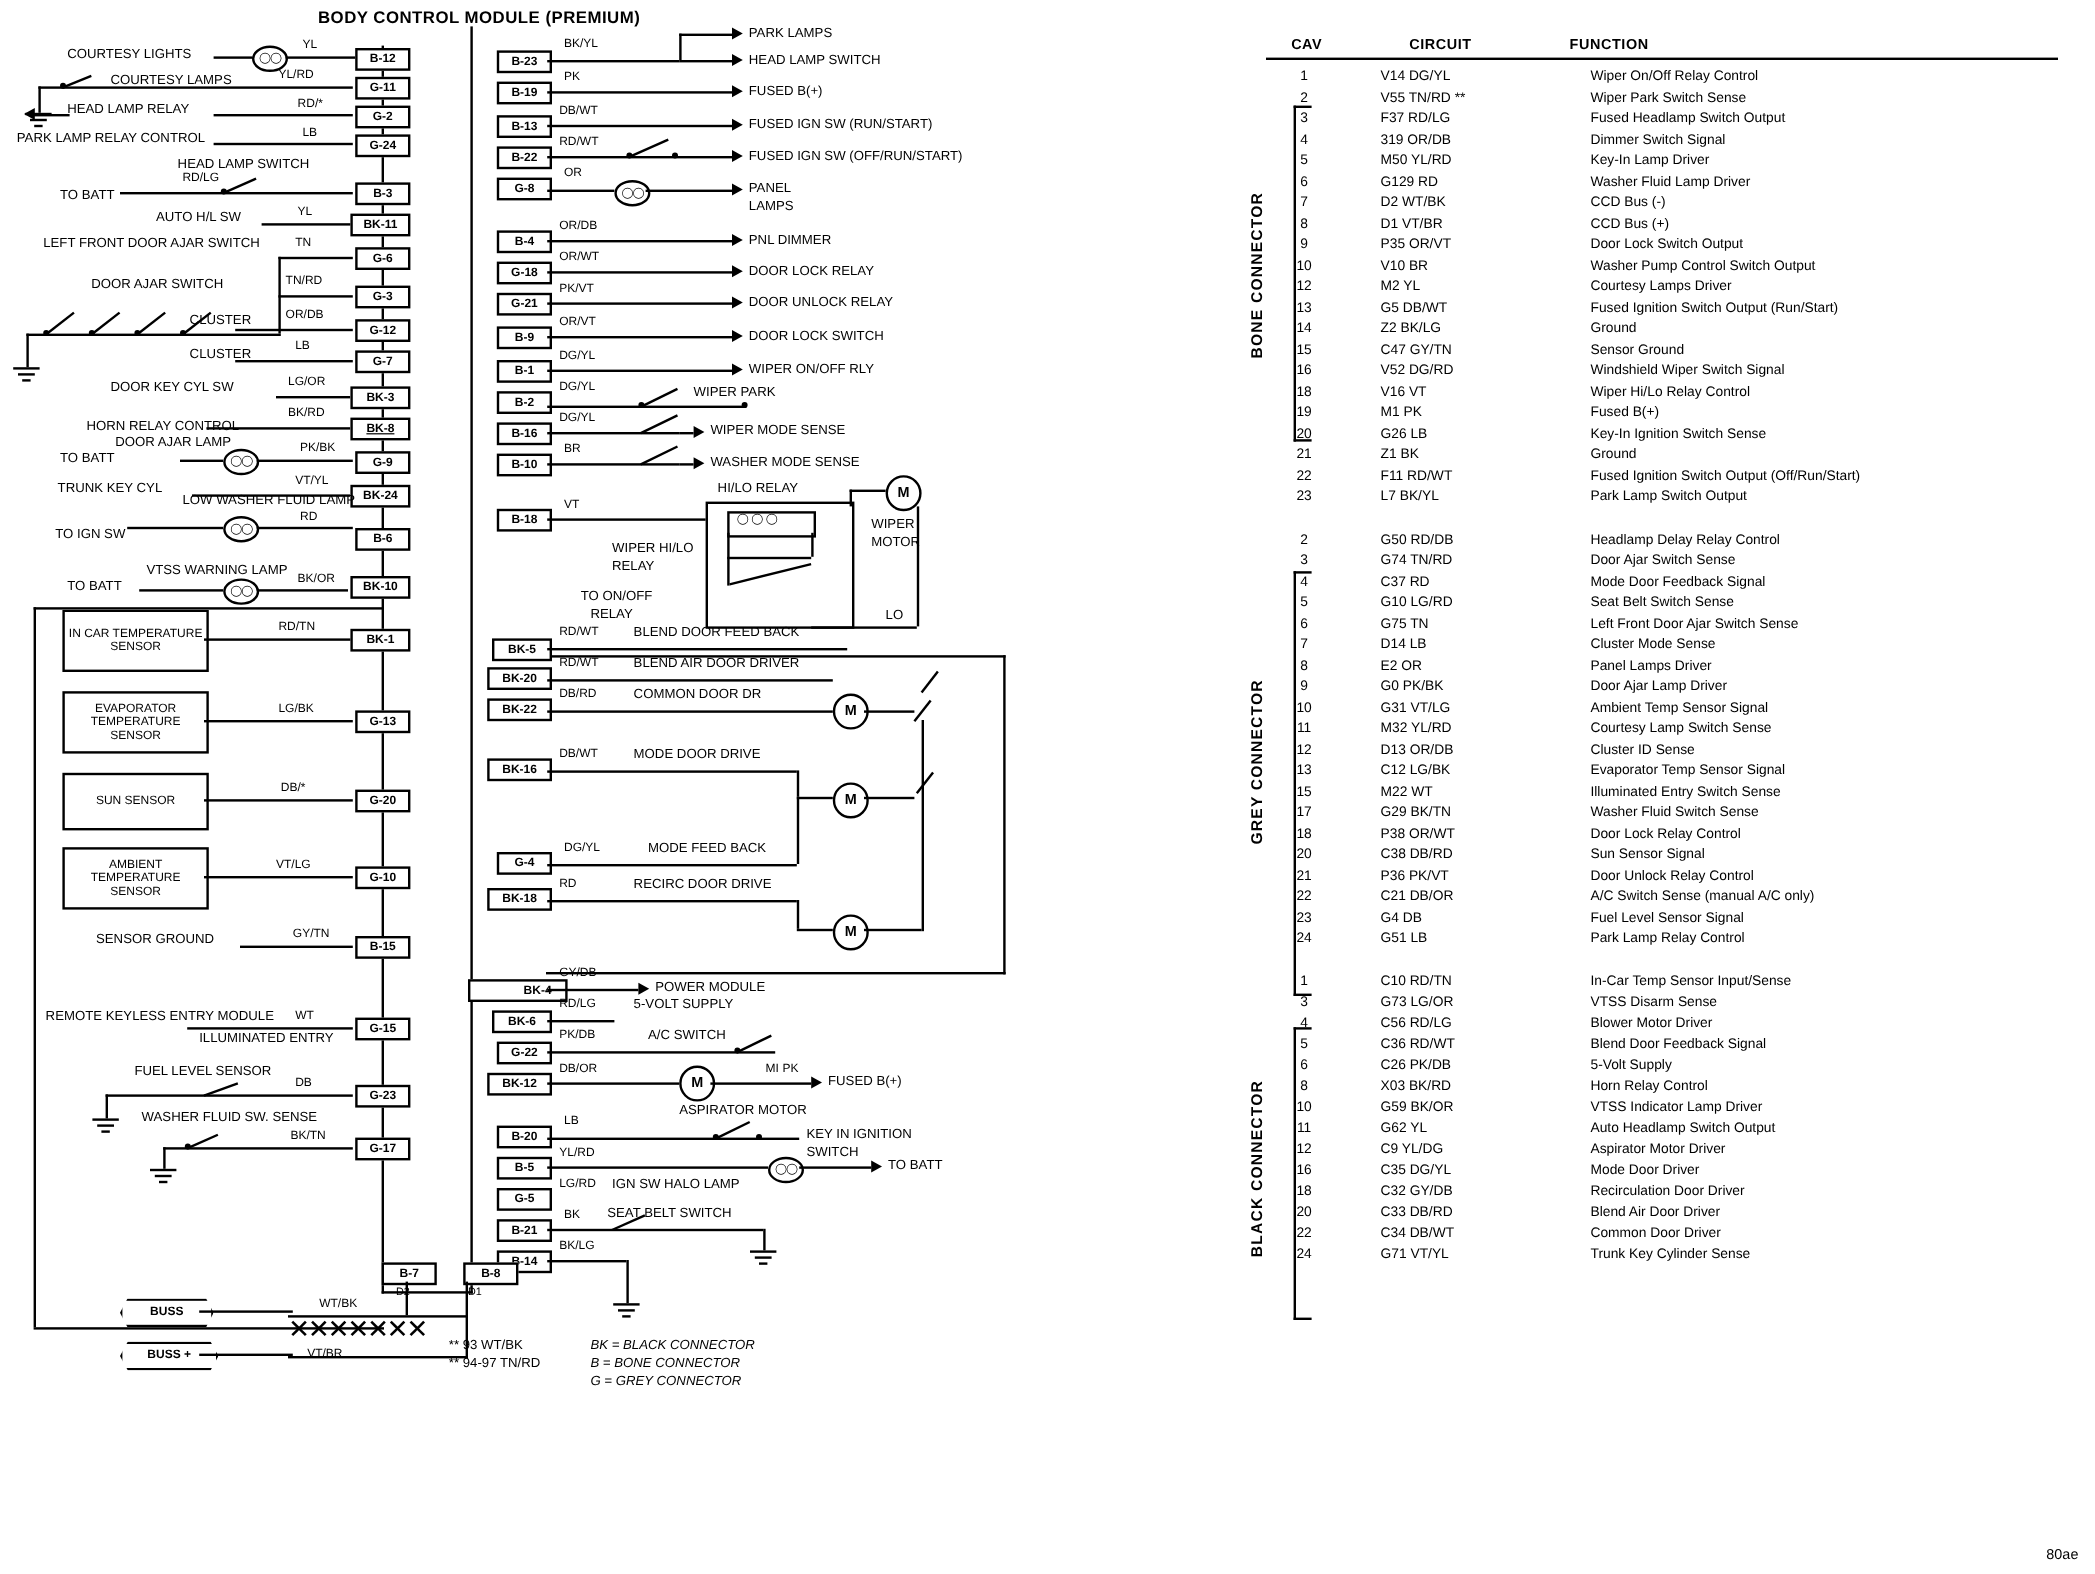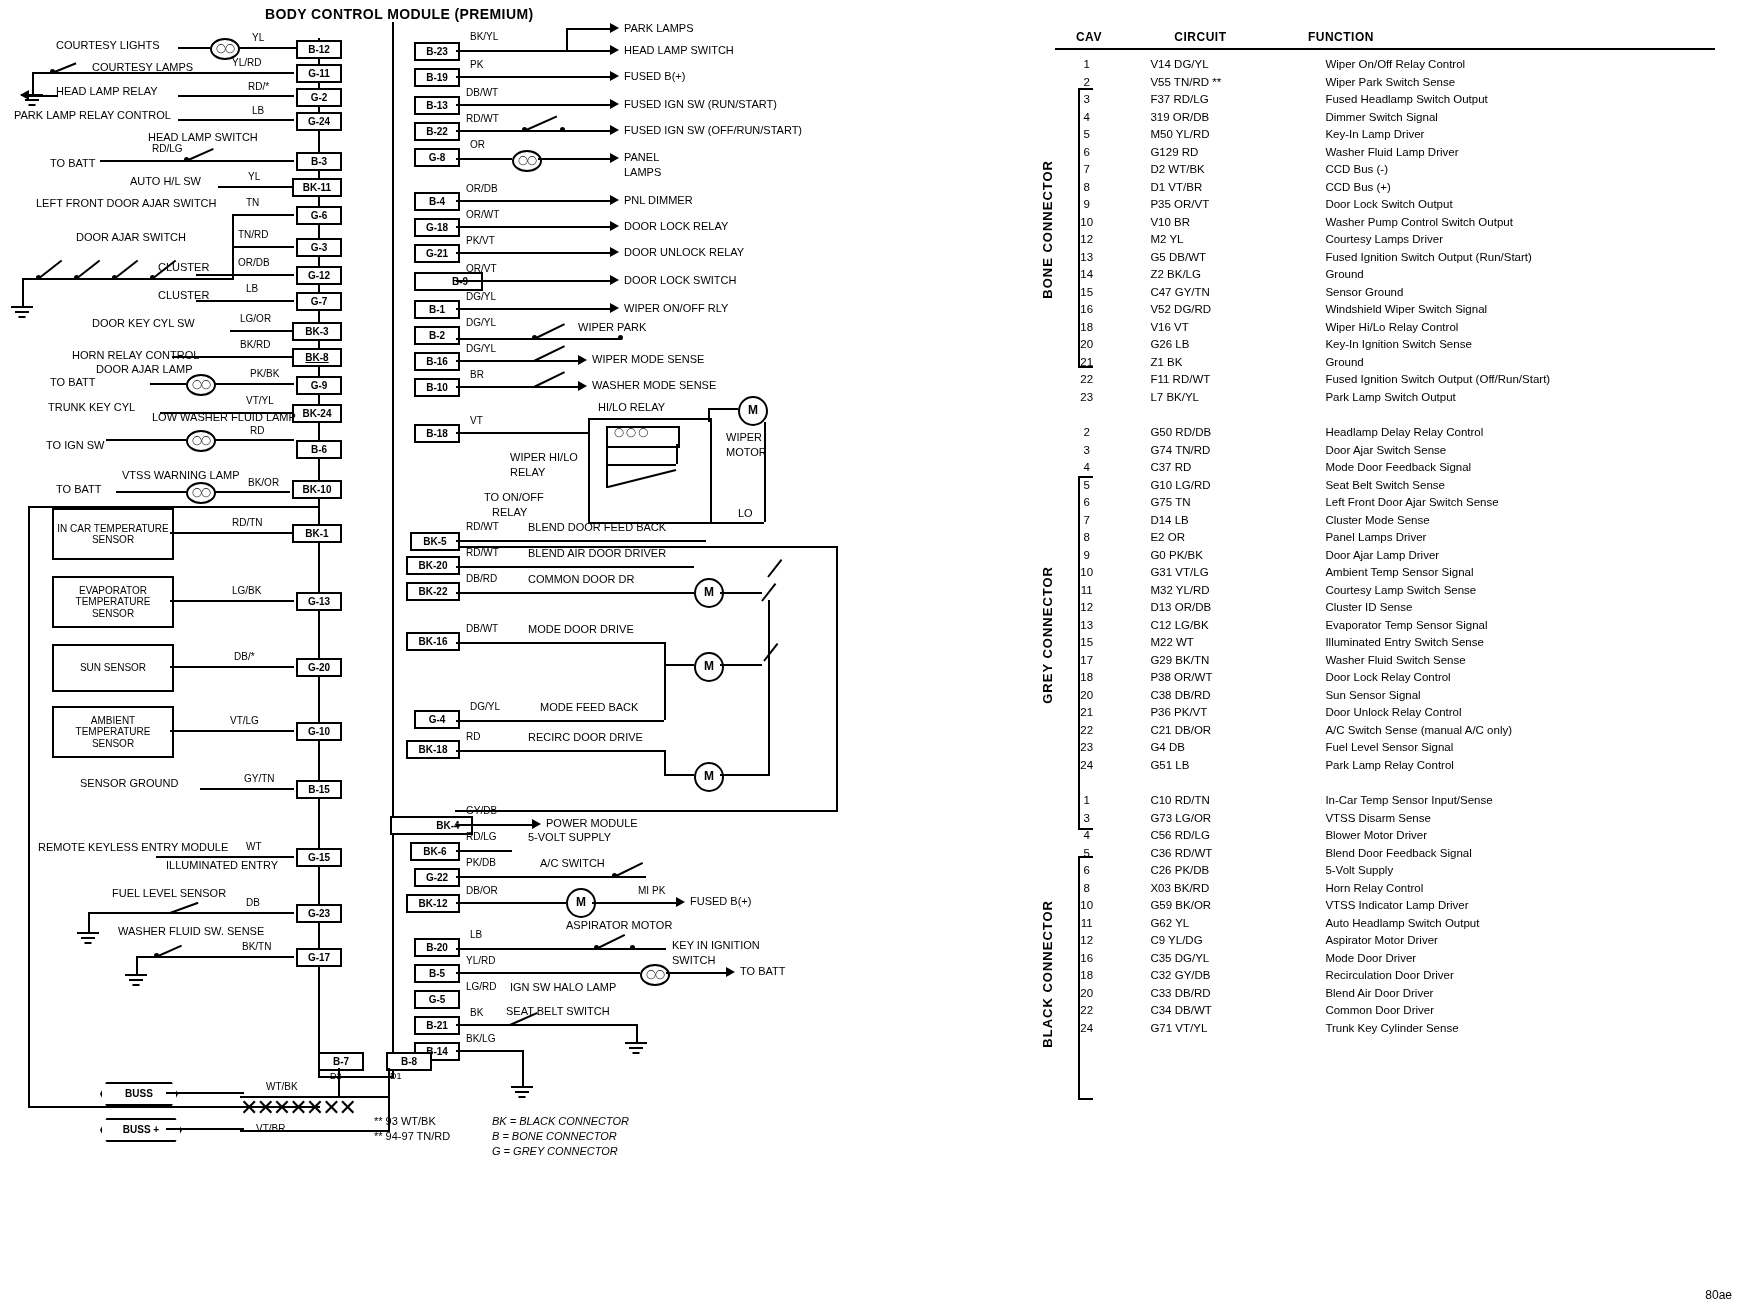--- a/index.html
+++ b/index.html
@@ -333,21 +333,21 @@
 <div class="hline thin" style="left:456px; top:226px; width:154px;"></div>
 <div class="arr" style="left:610px; top:221px;"></div>
 <div class="txt" style="left:624px; top:221px;">DOOR LOCK RELAY</div>
 
 <div class="pin" style="left:414px; top:244px; width:42px;">G-21</div>
 <div class="txt sm" style="left:466px; top:236px;">PK/VT</div>
 <div class="hline thin" style="left:456px; top:252px; width:154px;"></div>
 <div class="arr" style="left:610px; top:247px;"></div>
 <div class="txt" style="left:624px; top:247px;">DOOR UNLOCK RELAY</div>
 
-<div class="pin" style="left:414px; top:272px; width:42px;padding-left:23px;">B-9</div>
+<div class="pin" style="left:414px; top:272px; width:42px;">B-9</div>
 <div class="txt sm" style="left:466px; top:264px;">OR/VT</div>
 <div class="hline thin" style="left:456px; top:280px; width:154px;"></div>
 <div class="arr" style="left:610px; top:275px;"></div>
 <div class="txt" style="left:624px; top:275px;">DOOR LOCK SWITCH</div>
 
 <div class="pin" style="left:414px; top:300px; width:42px;">B-1</div>
 <div class="txt sm" style="left:466px; top:292px;">DG/YL</div>
 <div class="hline thin" style="left:456px; top:308px; width:154px;"></div>
 <div class="arr" style="left:610px; top:303px;"></div>
 <div class="txt" style="left:624px; top:303px;">WIPER ON/OFF RLY</div>
@@ -630,20 +630,25 @@
           <span>16</span>
           <span>V52 DG/RD</span>
           <span>Windshield Wiper Switch Signal</span>
         </div>
         <div class="row">
           <span>18</span>
           <span>V16 VT</span>
           <span>Wiper Hi/Lo Relay Control</span>
         </div>
         <div class="row">
+          <span>19</span>
+          <span>M1 PK</span>
+          <span>Fused B(+)</span>
+        </div>
+        <div class="row">
           <span>20</span>
           <span>G26 LB</span>
           <span>Key-In Ignition Switch Sense</span>
         </div>
         <div class="row">
           <span>21</span>
           <span>Z1 BK</span>
           <span>Ground</span>
         </div>
         <div class="row">

